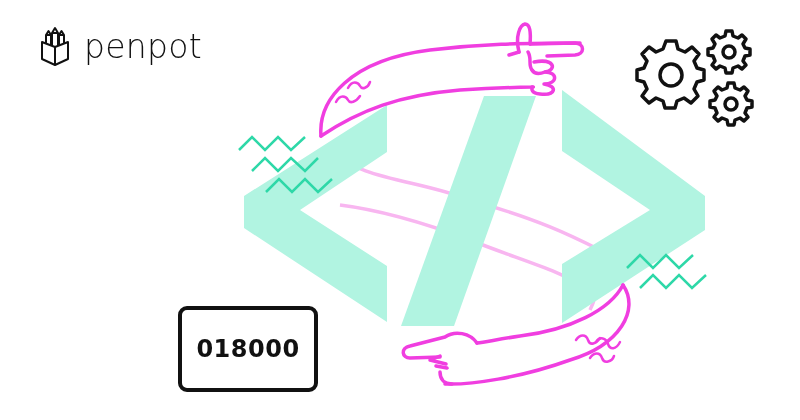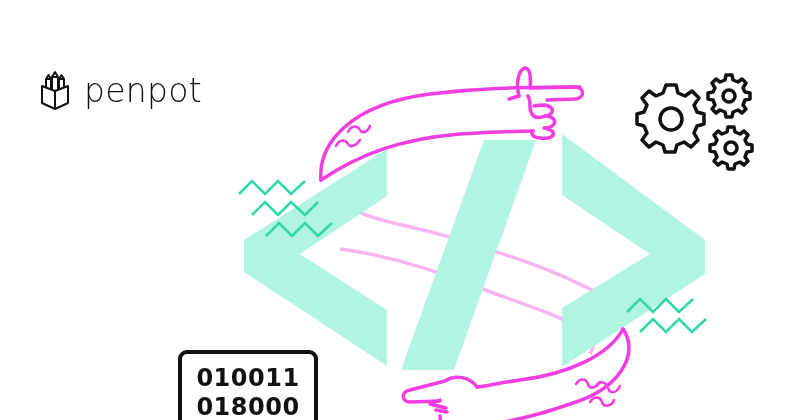--- a/index.html
+++ b/index.html
@@ -1,17 +1,17 @@
 <!DOCTYPE html>
 <html><head>
   <meta charset="utf-8">
   <style>
     html, body { margin: 0; padding: 0; background: #ffffff; }
     body { width: 800px; height: 420px; overflow: hidden; position: relative; font-family: "DejaVu Sans", sans-serif; }
-    .stage { position: absolute; left: 0; top: 0; width: 800px; height: 336px; margin-top: 44px; }
+    .stage { position: absolute; left: 0; top: 0; width: 800px; height: 336px; }
     .logo { position: absolute; left: 40px; top: 26px; display: flex; align-items: center; }
     .logo-text { font-family: "DejaVu Sans", sans-serif; font-size: 33px; font-weight: 300; color: #111; letter-spacing: 0.3px; margin-left: 14px; line-height: 1; }
     .binary-box { position: absolute; left: 178px; top: 306px; width: 140px; height: 86px; border: 4px solid #111; border-radius: 9px; box-sizing: border-box; display: flex; flex-direction: column; align-items: center; justify-content: center; }
     .binary-line { font-family: "DejaVu Sans", sans-serif; font-weight: bold; font-size: 24px; color: #111; line-height: 29px; letter-spacing: 0.5px; }
     svg { position: absolute; left: 0; top: 0; }
   </style>
 </head>
 <body>
 
 <div class="stage">
@@ -90,17 +90,16 @@
         <path d="M 6 17 L 6 9 L 8.5 5 L 11 9 L 11 19"></path>
         <path d="M 12 19 L 12 7 L 15 2 L 18 7 L 18 19"></path>
         <path d="M 19 19 L 19 9 L 21.5 5 L 24 9 L 24 17"></path>
         <path d="M 6 9 L 11 9 M 12 7 L 18 7 M 19 9 L 24 9"></path>
       </g>
     </svg>
     <span class="logo-text">penpot</span>
   </div>
 
   <div class="binary-box">
-    <div class="binary-line">010011</div>
     <div class="binary-line">018000</div>
   </div>
 
 </div>
 
 </body></html>

